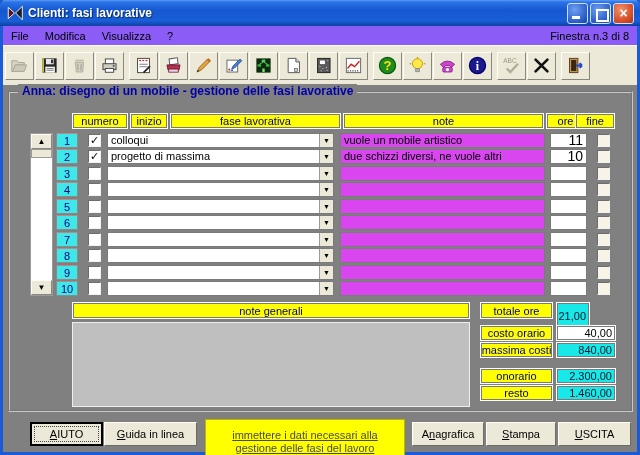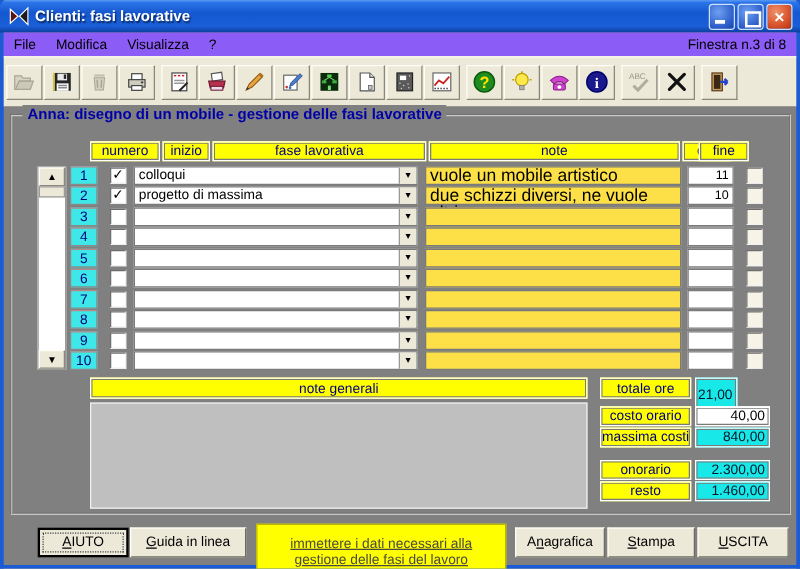--- a/index.html
+++ b/index.html
@@ -68,21 +68,21 @@
     display:flex; align-items:center; justify-content:center;
     border:1px solid #fff; box-shadow: inset 0 0 0 1px #7a7a7a; line-height:12px;
   }
 
   
   .h-numero{ left:72px;  top:113px; width:56px; }
   .h-inizio{ left:130px; top:113px; width:38px; }
   .h-fase{   left:170px; top:113px; width:171px; }
   .h-note{   left:343px; top:113px; width:201px; }
   .h-ore{    left:546px; top:113px; width:39px; }
-  .h-fine{   left:559px; top:113px; width:40px; }
+  .h-fine{   left:575px; top:113px; width:40px; }
 
   
   .vscroll{
     position:absolute; left:30px; top:133px; width:23px; height:163px; background:#fff;
     border:1px solid #9a9a9a; display:flex; flex-direction:column;
   }
   .sbtn{
     height:15px; background:#ECE9D8; border:1px solid; border-color:#fffdf5 #8a887c #8a887c #fffdf5;
     display:flex; align-items:center; justify-content:center; font-size:8px; color:#000;
   }
@@ -110,25 +110,25 @@
   .combo{
     width:227px; background:#fff; border:1px solid #7a7a7a; position:relative;
     font-size:11px; color:#000; line-height:13px; padding-left:3px; margin-right:6px;
   }
   .combo-arrow{
     position:absolute; right:0; top:0; bottom:0; width:14px; background:#ECE9D8;
     border-left:1px solid #9a9a9a; font-size:7px; color:#000;
     display:flex; align-items:center; justify-content:center;
   }
   .notef{
-    width:205px; background:#fde047; border:1px solid #7a7a7a; font-size:14px; color:#000;
+    width:205px; background:#d946ef; border:1px solid #7a7a7a; font-size:11px; color:#000;
     line-height:13px; padding-left:3px; margin-right:5px;
   }
   .oref{
-    width:37px; background:#fff; border:1px solid #7a7a7a; font-size:10px; color:#000;
+    width:37px; background:#fff; border:1px solid #7a7a7a; font-size:14px; color:#000;
     line-height:13px; text-align:right; padding-right:3px; margin-right:10px;
   }
 
   
   .notegen{ left:72px; top:302px; width:398px; height:17px; }
   .memoarea{
     position:absolute; left:72px; top:322px; width:398px; height:85px;
     background:#bfbfbf; border:1px solid #efefef;
   }
 

